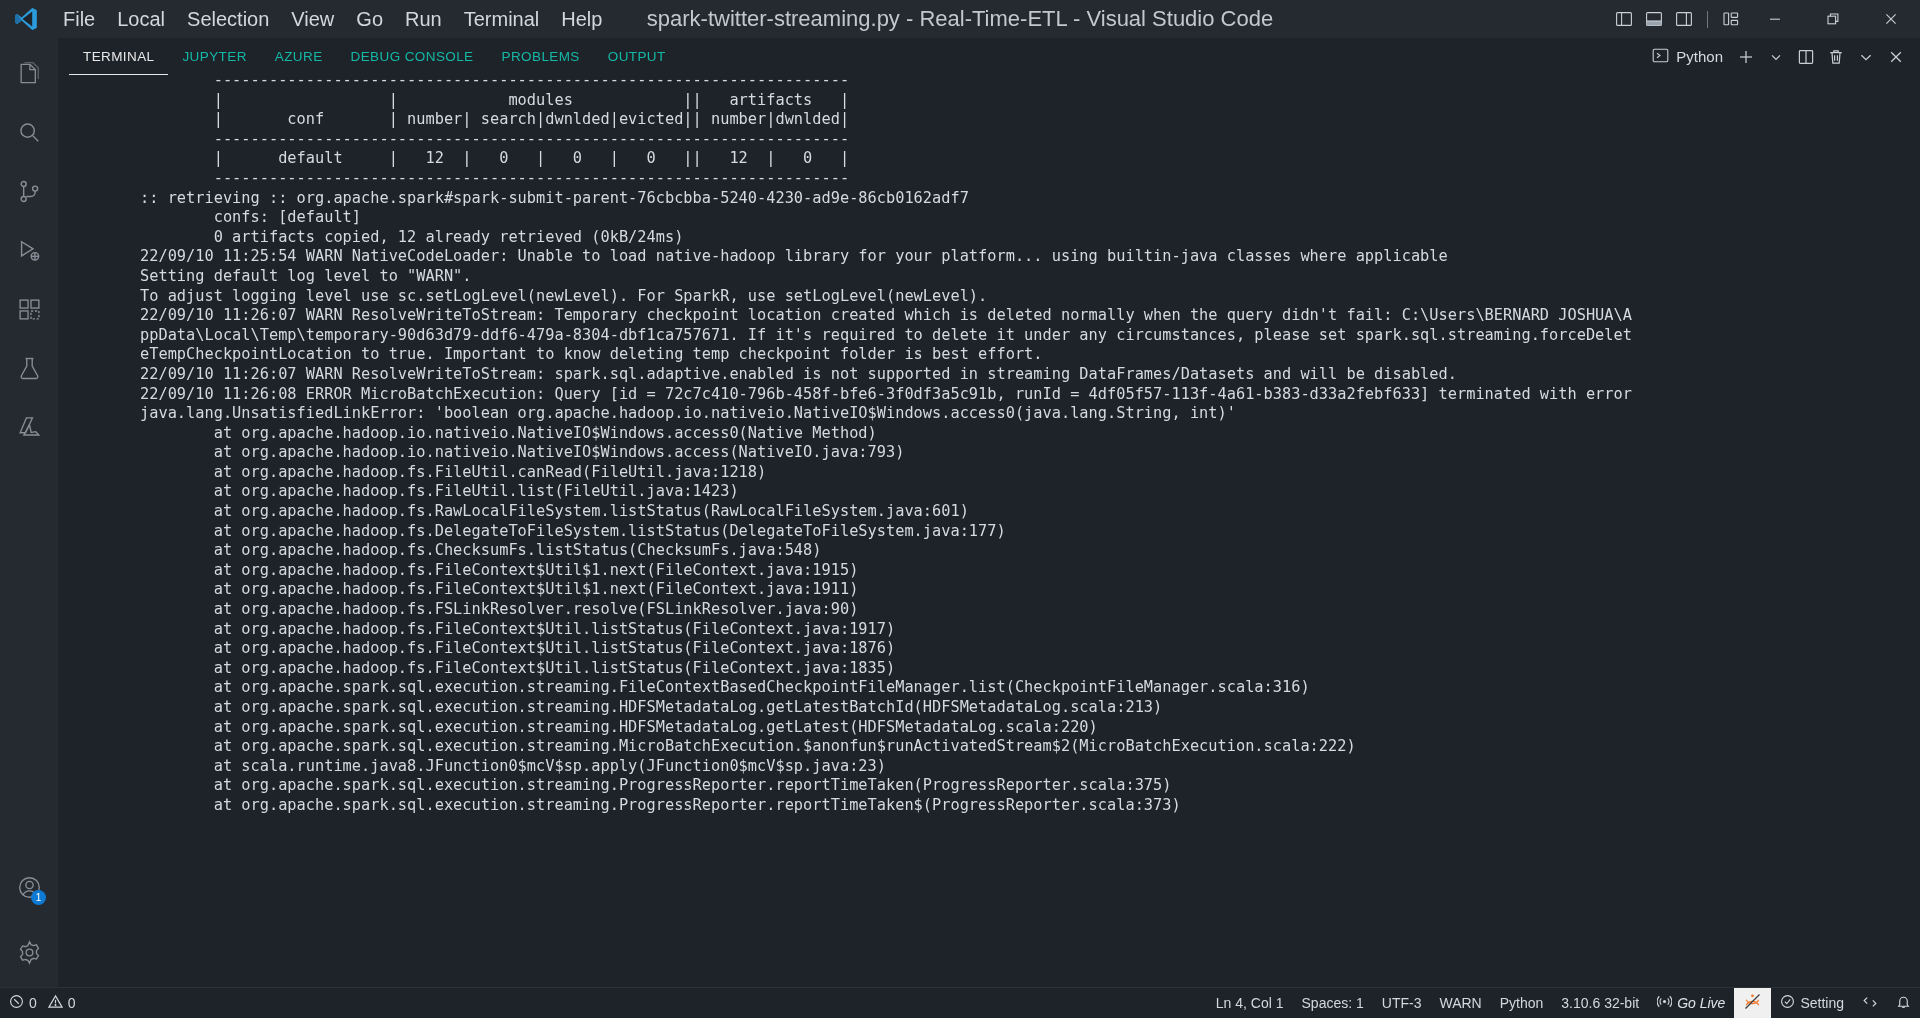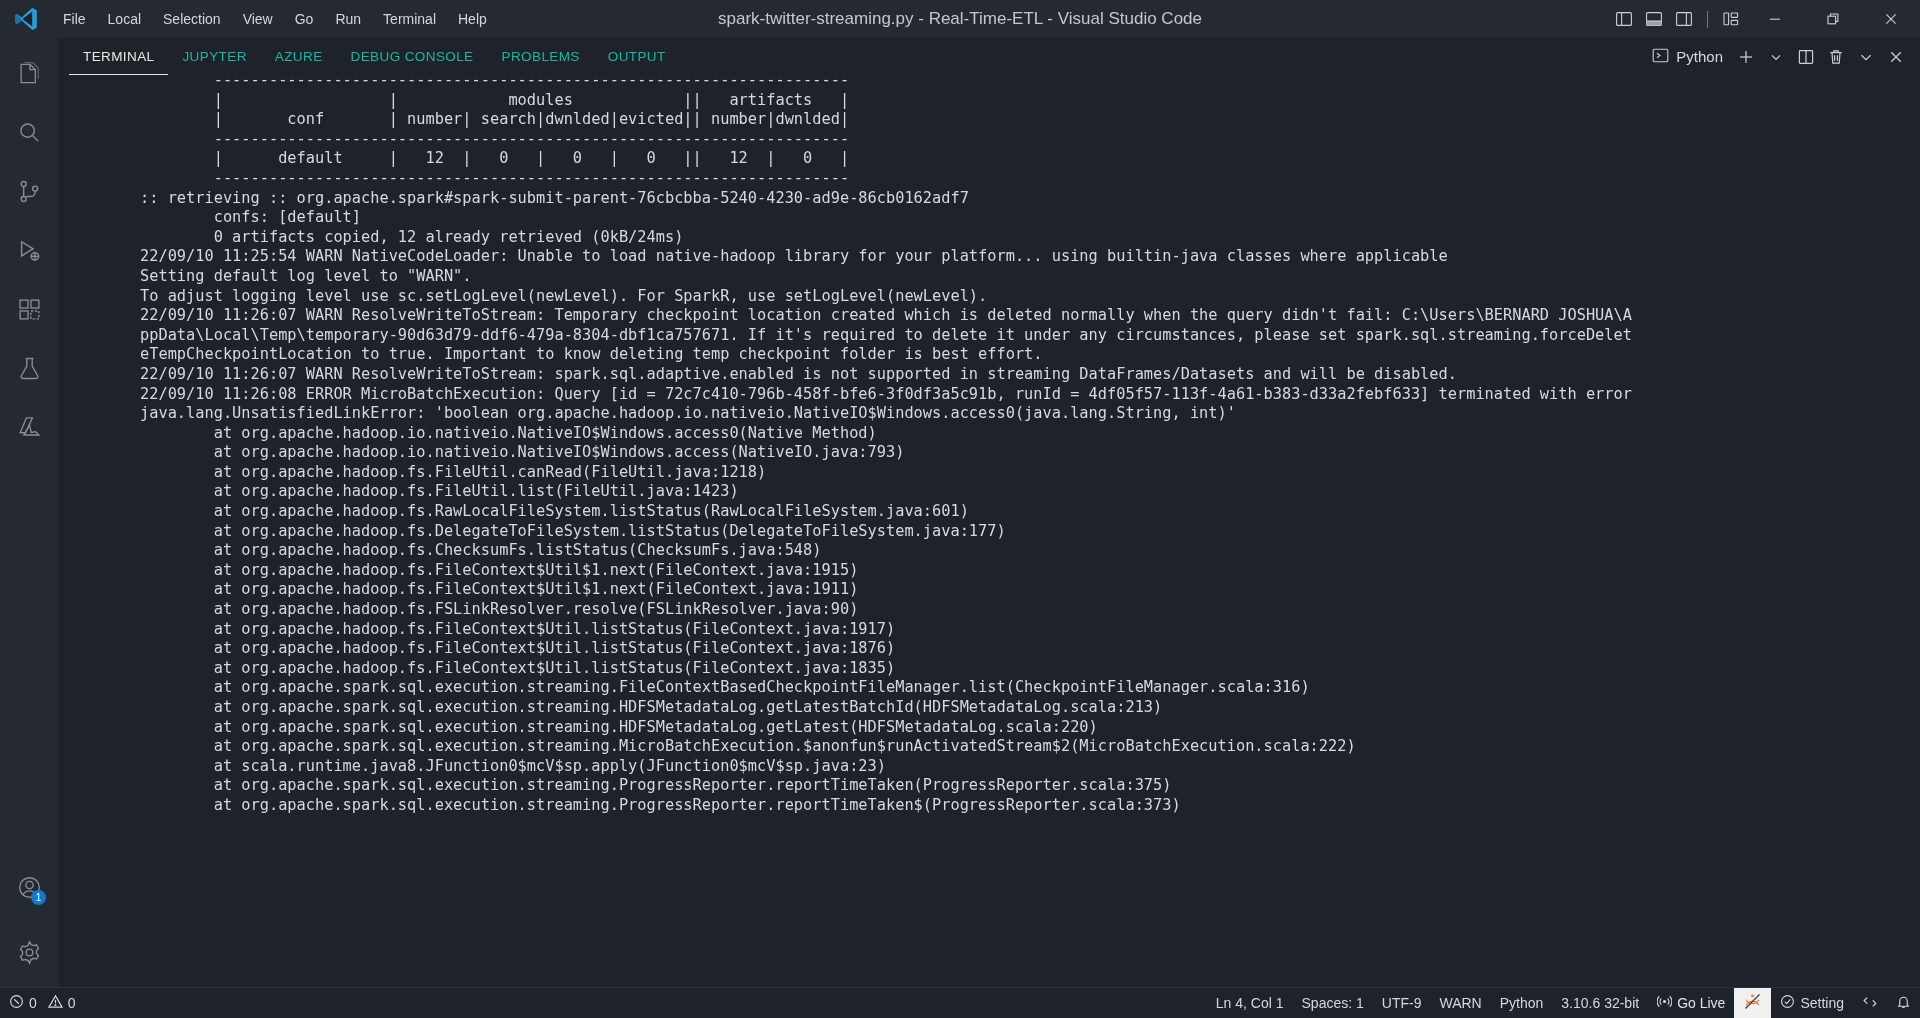--- a/index.html
+++ b/index.html
@@ -19,29 +19,29 @@
     position: relative;
     color: #cbcfd6;
     font-size: 17px;
     user-select: none;
   }
   #vscode-logo { width: 52px; display:flex; align-items:center; justify-content:center; }
   #vscode-logo svg { display:block; }
   #menubar { display: flex; align-items: center; gap: 0px; }
   .menu-item {
     padding: 3px 11px;
-    font-size: 14px;
+    font-size: 20px;
     color: #d3d7de;
     white-space: nowrap;
     line-height: 22px;
   }
   #window-title {
     position: absolute; left: 0; right: 0; top: 0; bottom: 0;
     display: flex; align-items: center; justify-content: center;
-    font-size: 17px; color: #c3c8cf;
+    font-size: 22px; color: #c3c8cf;
     pointer-events: none;
   }
   #titlebar-right {
     margin-left: auto; display: flex; align-items: center;
     height: 100%;
     position: relative; z-index: 5;
   }
   .layout-btn {
     width: 30px; height: 38px;
     display: flex; align-items: center; justify-content: center;
@@ -149,21 +149,21 @@
     color: #d4d8de;
     font-size: 14px;
     border-top: 1px solid #2b3139;
   }
   .sb-item {
     display: flex; align-items: center; gap: 5px;
     padding: 0 9px; height: 100%;
     white-space: nowrap;
   }
   .sb-spacer { flex: 1 1 auto; }
-  .sb-golive { color: #dfe3e9; }
+  .sb-golive { color: #dfe3e9; font-style: italic; }
   .sb-highlight {
     background: #f0f0f0;
     height: 100%;
     display: flex; align-items: center;
     padding: 0 9px;
   }
   svg { pointer-events: none; }
 </style>
 </head>
 <body>
@@ -390,21 +390,21 @@
           <circle cx="8" cy="11.8" r="0.5" fill="#d4d8de"></circle>
       </svg>
     </span>
     <span>0</span>
   </div>
 
   <div class="sb-spacer"></div>
 
   <div class="sb-item">Ln 4, Col 1</div>
   <div class="sb-item">Spaces: 1</div>
-  <div class="sb-item">UTF-9</div>
+  <div class="sb-item">UTF-3</div>
   <div class="sb-item">WARN</div>
   <div class="sb-item">Python</div>
   <div class="sb-item">3.10.6 32-bit</div>
 
   <div class="sb-item sb-golive">
     <span>
       <svg width="15" height="15" viewBox="0 0 16 16" fill="none" stroke="#d4d8de" stroke-width="1.2">
         <circle cx="8" cy="8" r="1.7" fill="#d4d8de" stroke="none"></circle>
         <path d="M4.6 4.6 a4.8 4.8 0 0 0 0 6.8"></path>
           <path d="M11.4 4.6 a4.8 4.8 0 0 1 0 6.8"></path>

